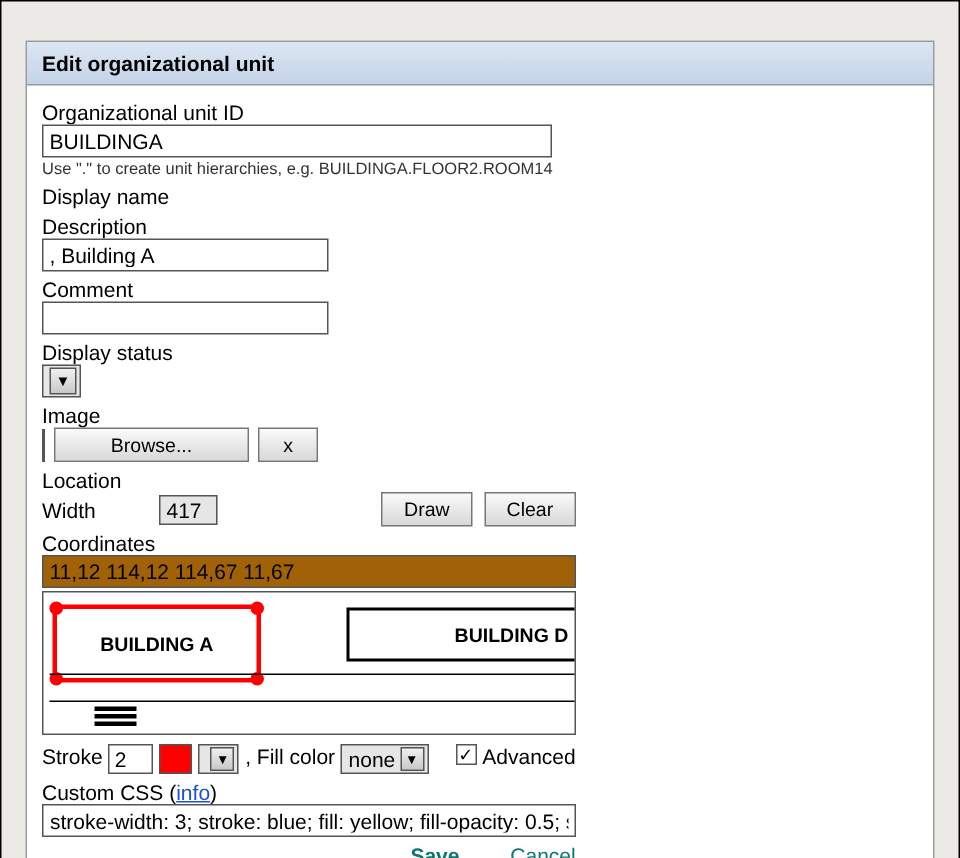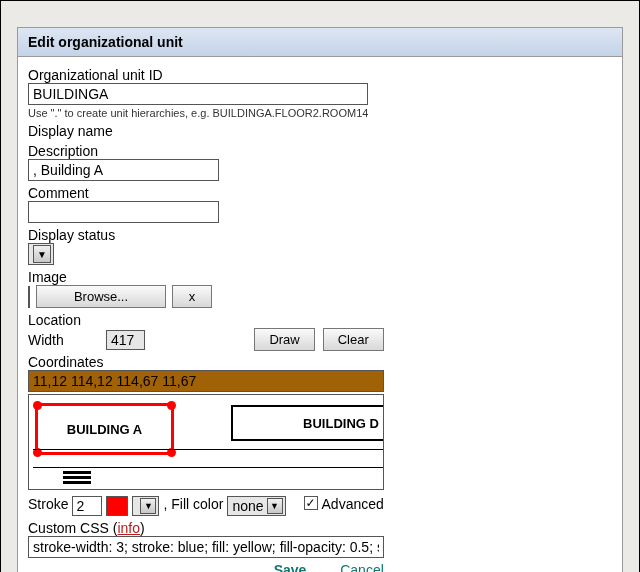--- a/index.html
+++ b/index.html
@@ -216,21 +216,21 @@
      background:linear-gradient(#f0f0f0,#c8c8c8);
      border:1px solid #555;
      display:flex;align-items:center;justify-content:center;
      margin-left:3px;
   }
   .cbx {
     width:14px; height:14px; border:1px solid #555; display:inline-flex;
     align-items:center; justify-content:center; font-size:12px;
     background:#fff;
   }
-  .link { color:#b91c1c; text-decoration:underline; cursor:pointer;}
+  .link { color:#1d4ed8; text-decoration:underline; cursor:pointer;}
   .css-input {
     width:100%;
     border:1px solid #555;
     padding:2px 4px;
     font-size:14px;
     background:#fff;
   }
   .actions {
     text-align:right;
     margin-top:4px;

